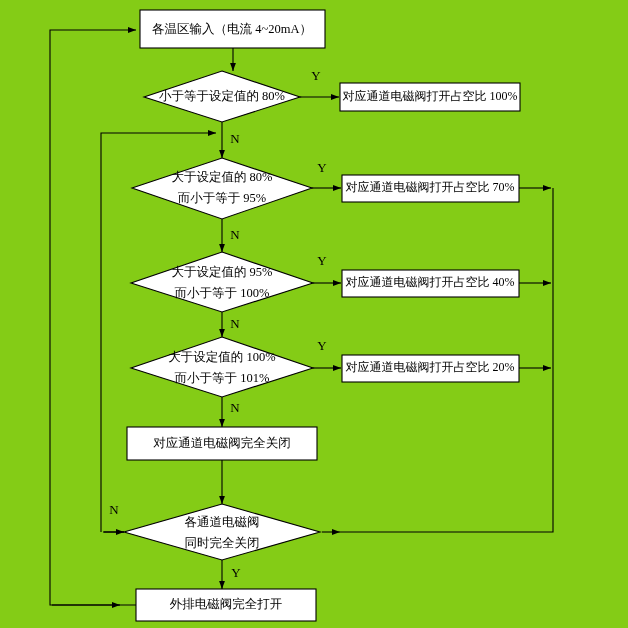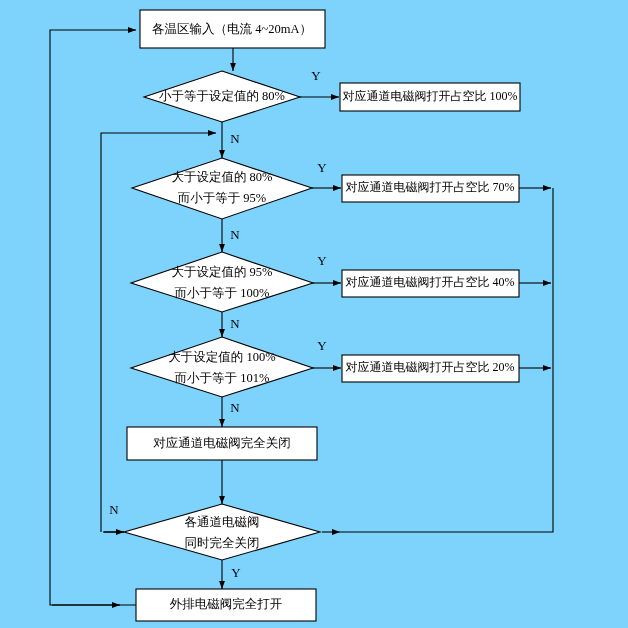--- a/index.html
+++ b/index.html
@@ -10,21 +10,21 @@
   body {
     width: 628px;
     height: 628px;
     font-family: "Liberation Serif", "DejaVu Serif", serif;
     overflow: hidden;
   }
   #flowchart-root {
     position: relative;
     width: 628px;
     height: 628px;
-    background: #7dd3fc;
+    background: #84cc16;
   }
   svg.fc {
     position: absolute;
     left: 0;
     top: 0;
     width: 628px;
     height: 628px;
   }
   .shape-stroke {
     fill: #ffffff;

